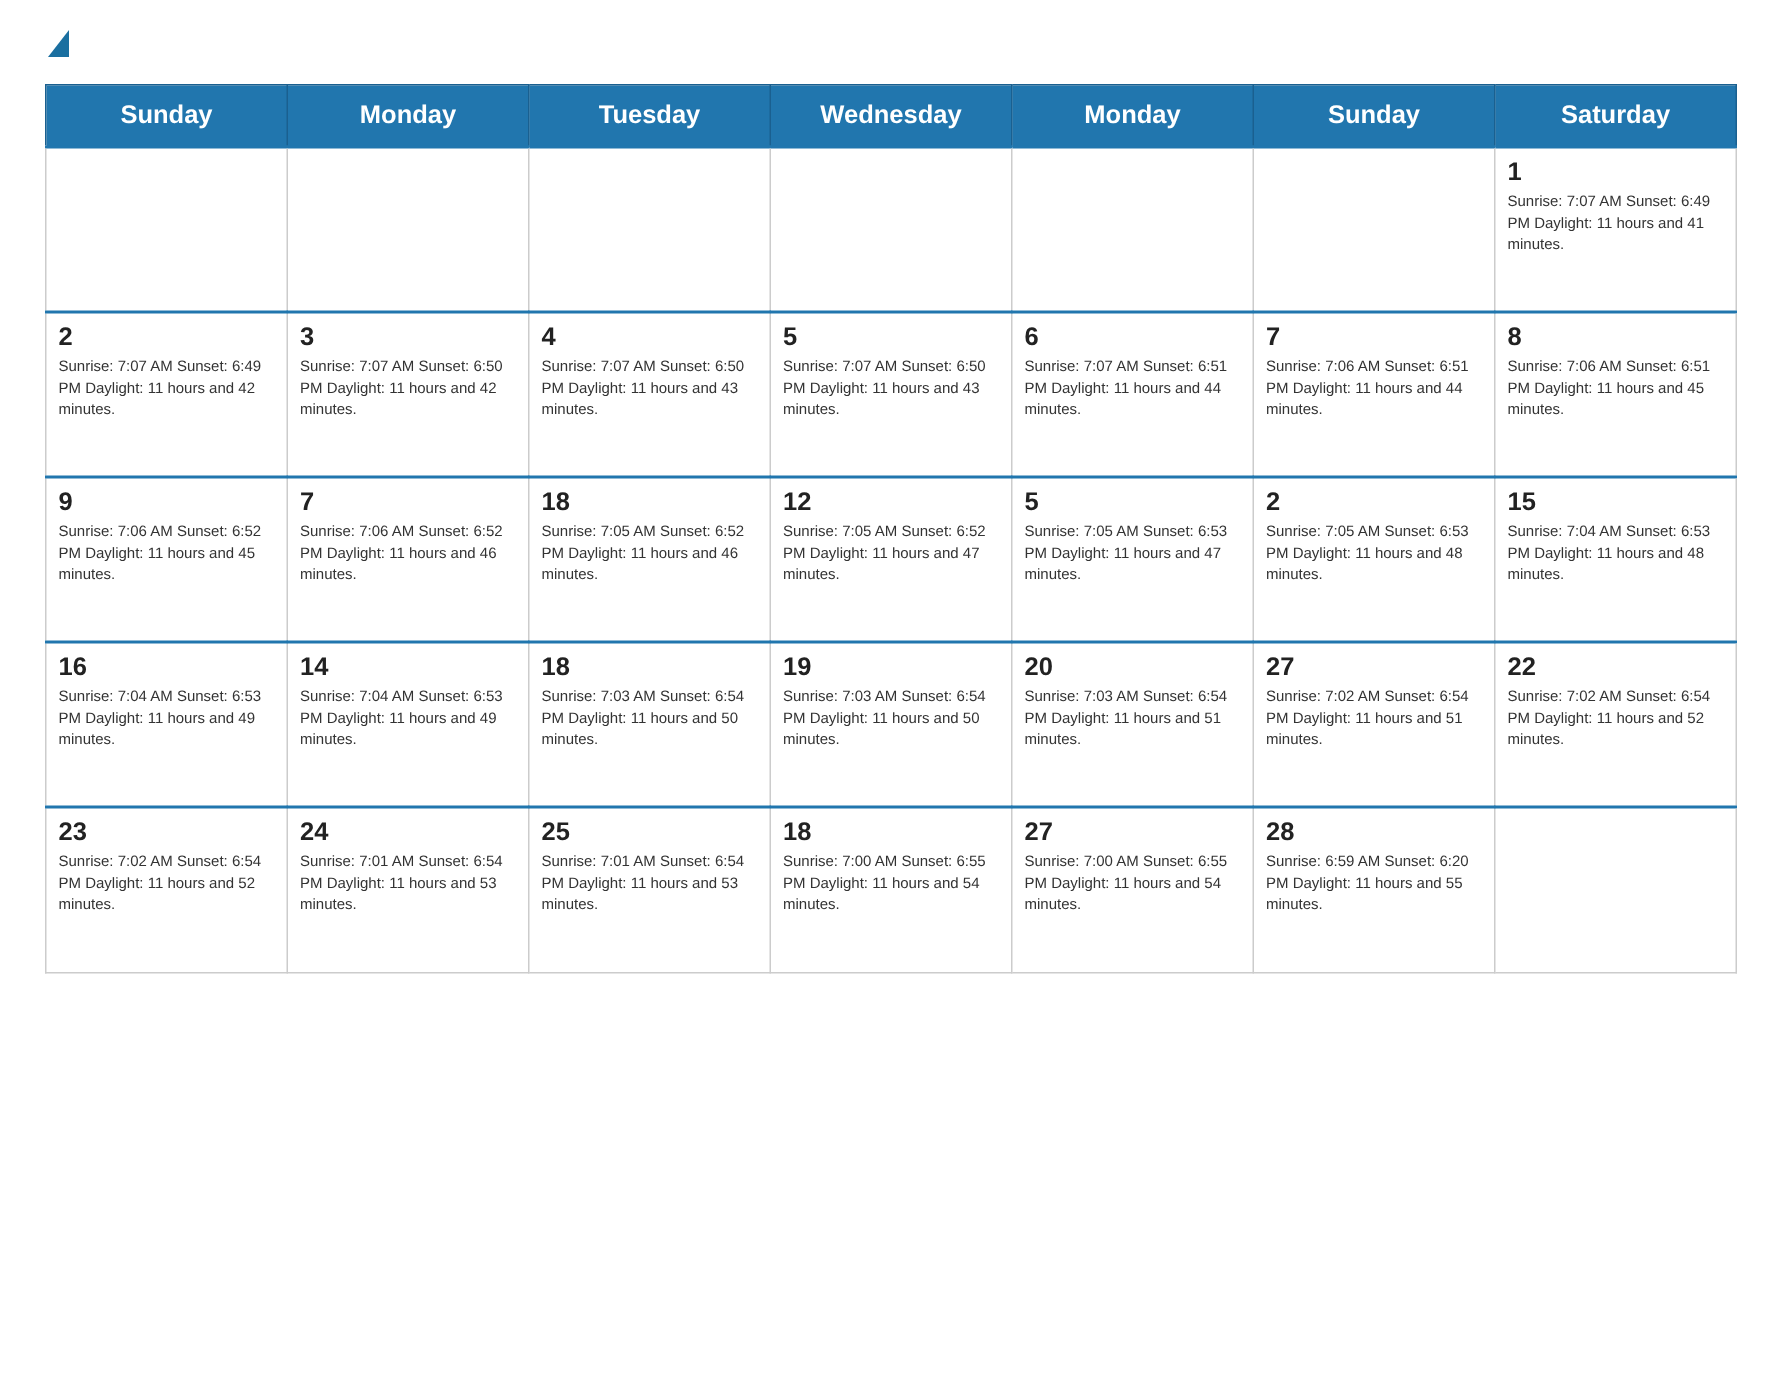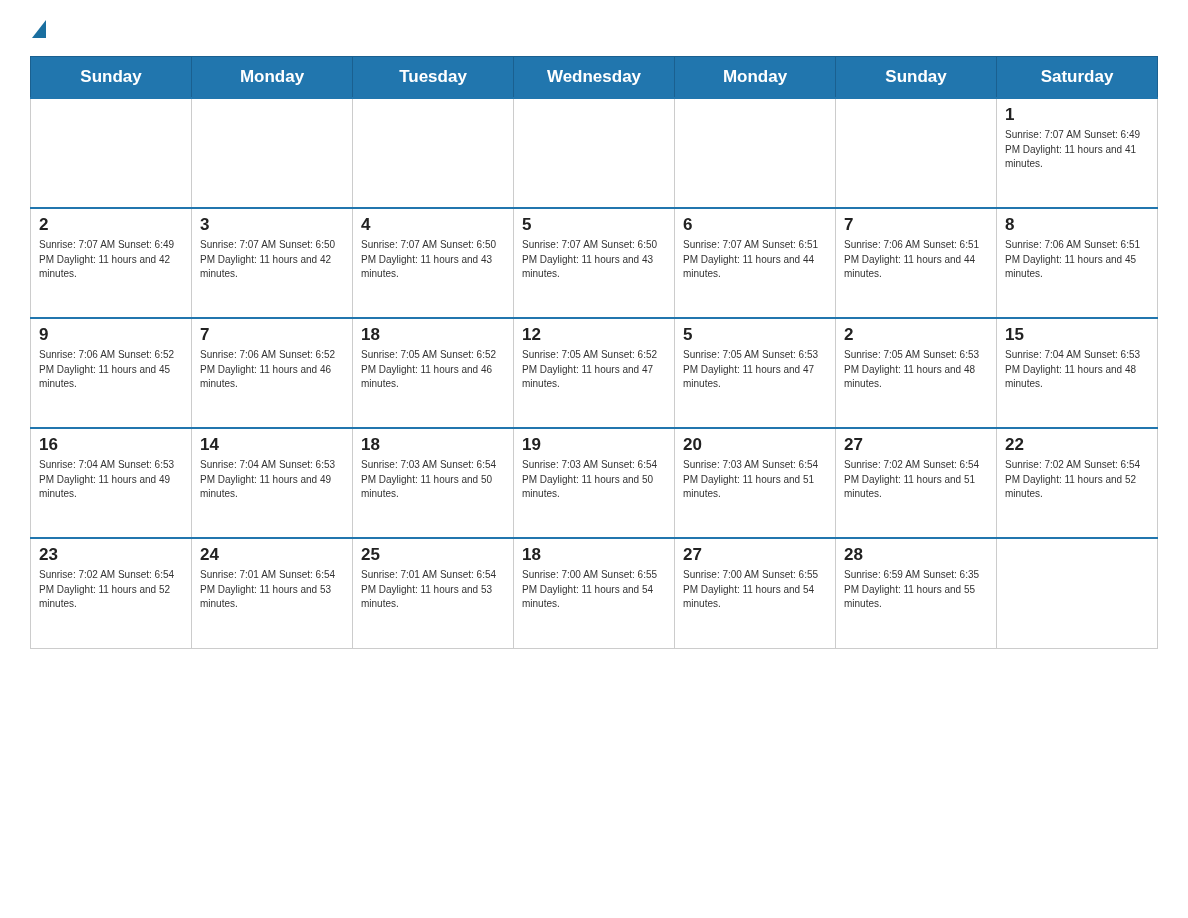--- a/index.html
+++ b/index.html
@@ -324,20 +324,20 @@
         <td>
           <span class="day-number">27</span>
           <div class="day-info">Sunrise: 7:00 AM
 Sunset: 6:55 PM
 Daylight: 11 hours
 and 54 minutes.</div>
         </td>
         <td>
           <span class="day-number">28</span>
           <div class="day-info">Sunrise: 6:59 AM
-Sunset: 6:35 PM
+Sunset: 6:20 PM
 Daylight: 11 hours
 and 55 minutes.</div>
         </td>
         <td class="empty"></td>
       </tr>
     </tbody>
 </table>
 
 </body></html>

